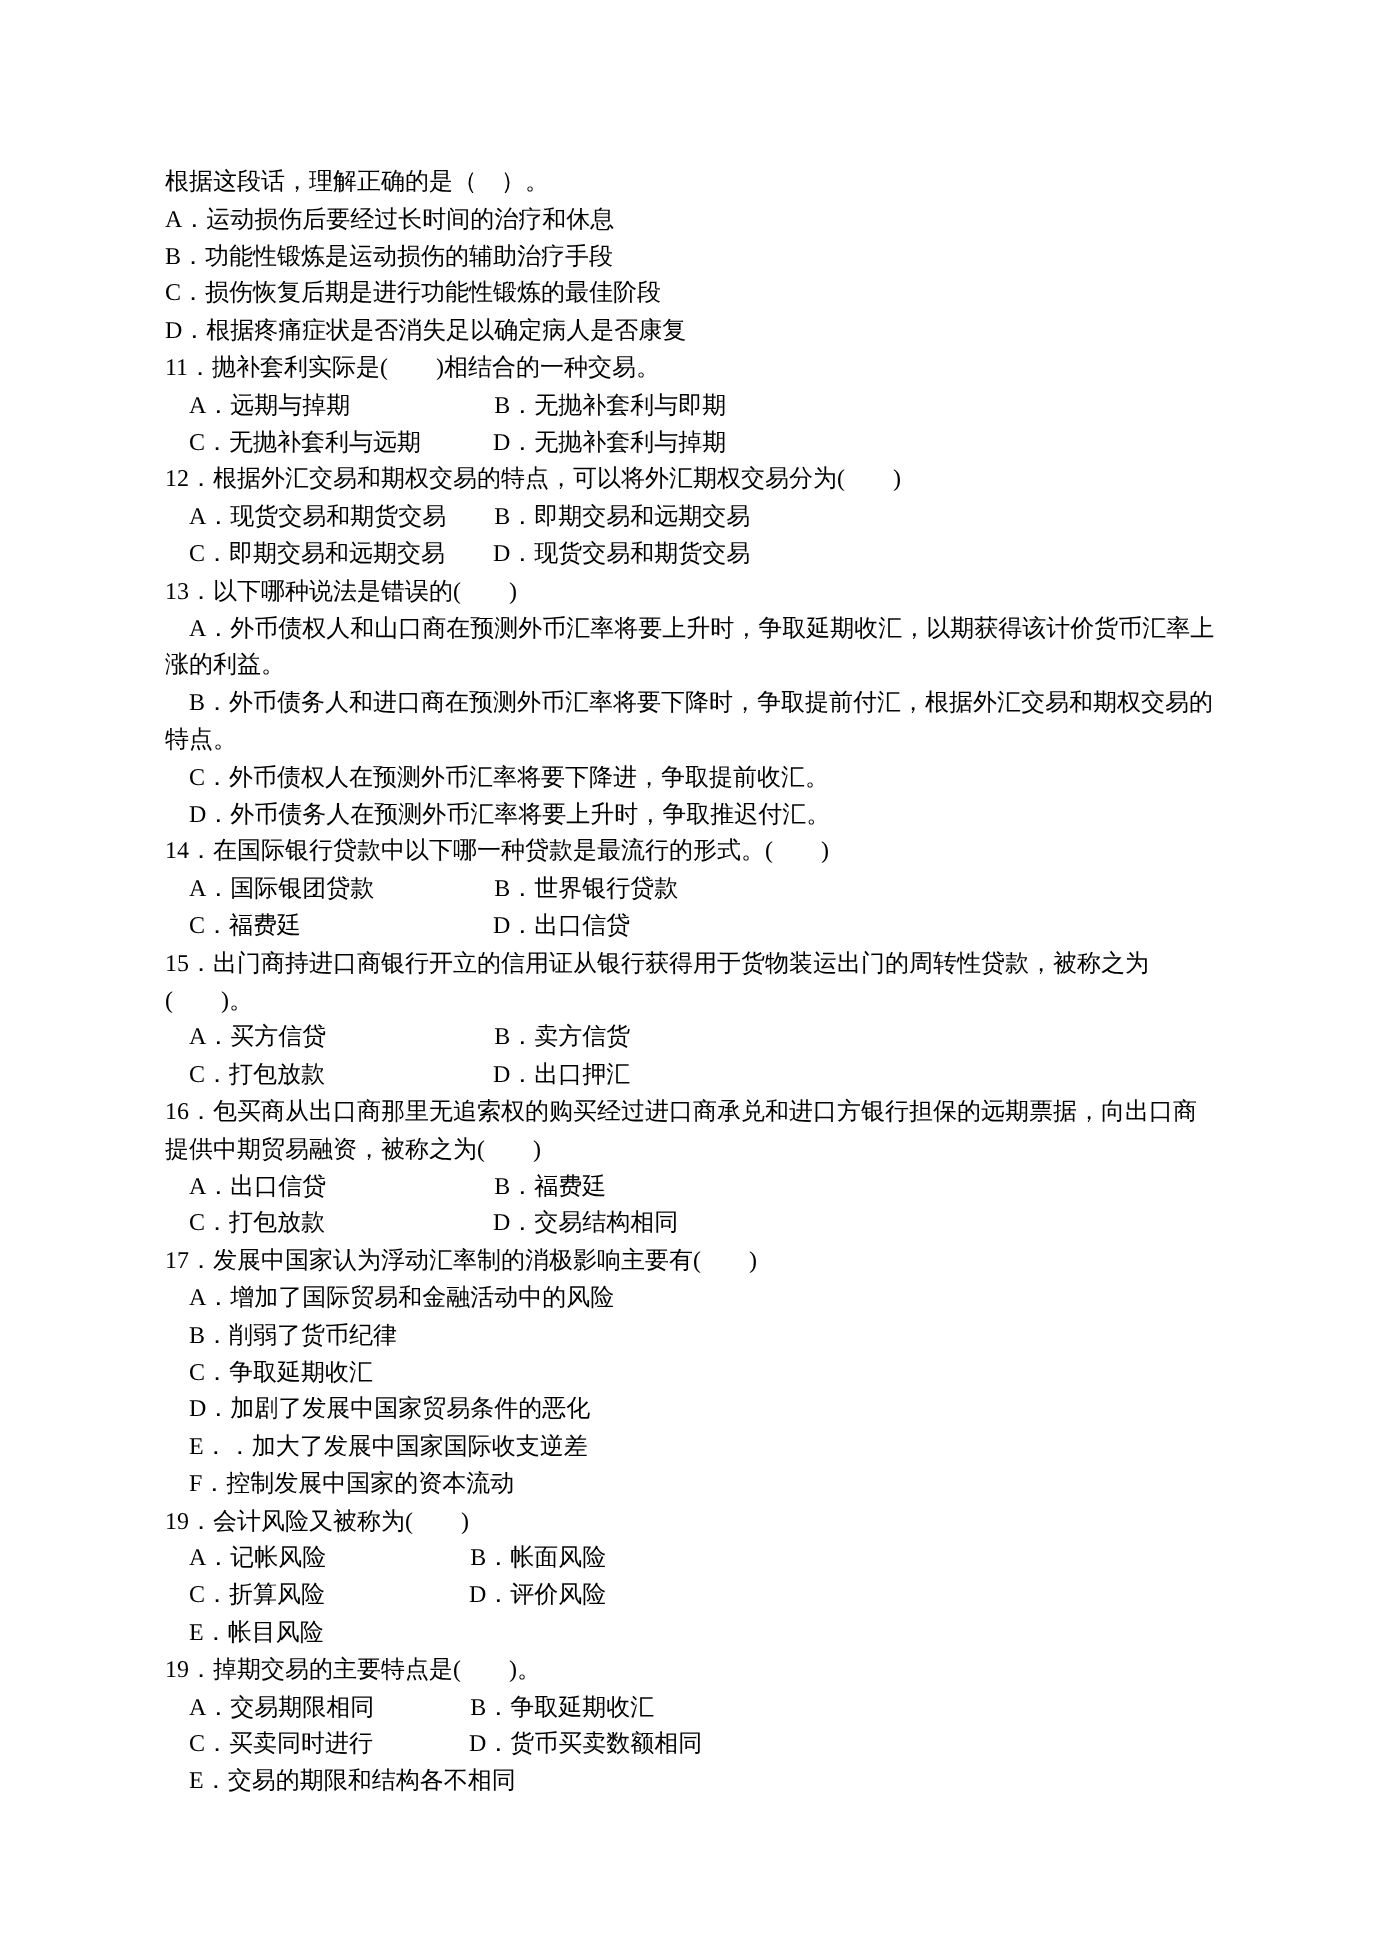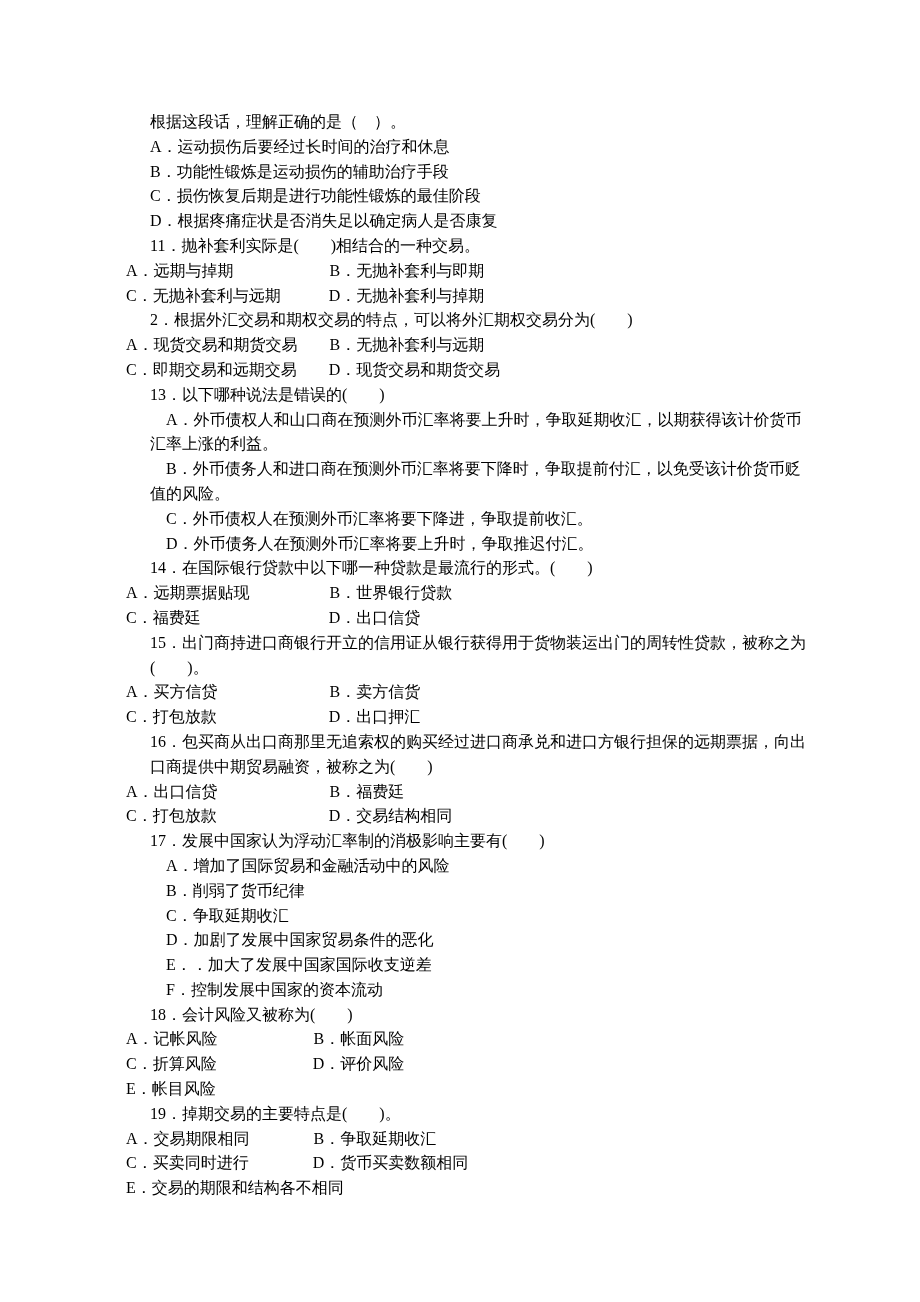--- a/index.html
+++ b/index.html
@@ -8,71 +8,70 @@
     line-height: 1.55;
     color: #000;
     background: #fff;
     width: 920px;
     box-sizing: border-box;
     padding: 110px 110px 90px 110px;
     margin: 0;
   }
   .line {
     white-space: pre-wrap;
-    margin-left: 40px;
   }
   .opt {
     white-space: pre;
     font-family: Liberation Serif, serif;
   }
 </style>
 </head>
 <body>
 
 <div class="line">根据这段话，理解正确的是（　）。</div>
 <div class="line">A．运动损伤后要经过长时间的治疗和休息</div>
 <div class="line">B．功能性锻炼是运动损伤的辅助治疗手段</div>
 <div class="line">C．损伤恢复后期是进行功能性锻炼的最佳阶段</div>
 <div class="line">D．根据疼痛症状是否消失足以确定病人是否康复</div>
 
 <div class="line">11．抛补套利实际是(　　)相结合的一种交易。</div>
 <div class="opt">　A．远期与掉期　　　　　　B．无抛补套利与即期</div>
 <div class="opt">　C．无抛补套利与远期　　　D．无抛补套利与掉期</div>
 
-<div class="line">2．根据外汇交易和期权交易的特点，可以将外汇期权交易分为(　　)</div>
-<div class="opt">　A．现货交易和期货交易　　B．无抛补套利与远期</div>
+<div class="line">12．根据外汇交易和期权交易的特点，可以将外汇期权交易分为(　　)</div>
+<div class="opt">　A．现货交易和期货交易　　B．即期交易和远期交易</div>
 <div class="opt">　C．即期交易和远期交易　　D．现货交易和期货交易</div>
 
 <div class="line">13．以下哪种说法是错误的(　　)</div>
 <div class="line">　A．外币债权人和山口商在预测外币汇率将要上升时，争取延期收汇，以期获得该计价货币汇率上涨的利益。</div>
-<div class="line">　B．外币债务人和进口商在预测外币汇率将要下降时，争取提前付汇，以免受该计价货币贬值的风险。</div>
+<div class="line">　B．外币债务人和进口商在预测外币汇率将要下降时，争取提前付汇，根据外汇交易和期权交易的特点。</div>
 <div class="line">　C．外币债权人在预测外币汇率将要下降进，争取提前收汇。</div>
 <div class="line">　D．外币债务人在预测外币汇率将要上升时，争取推迟付汇。</div>
 
 <div class="line">14．在国际银行贷款中以下哪一种贷款是最流行的形式。(　　)</div>
-<div class="opt">　A．远期票据贴现　　　　　B．世界银行贷款</div>
+<div class="opt">　A．国际银团贷款　　　　　B．世界银行贷款</div>
 <div class="opt">　C．福费廷　　　　　　　　D．出口信贷</div>
 
 <div class="line">15．出门商持进口商银行开立的信用证从银行获得用于货物装运出门的周转性贷款，被称之为(　　)。</div>
 <div class="opt">　A．买方信贷　　　　　　　B．卖方信货</div>
 <div class="opt">　C．打包放款　　　　　　　D．出口押汇</div>
 
 <div class="line">16．包买商从出口商那里无追索权的购买经过进口商承兑和进口方银行担保的远期票据，向出口商提供中期贸易融资，被称之为(　　)</div>
 <div class="opt">　A．出口信贷　　　　　　　B．福费廷</div>
 <div class="opt">　C．打包放款　　　　　　　D．交易结构相同</div>
 
 <div class="line">17．发展中国家认为浮动汇率制的消极影响主要有(　　)</div>
 <div class="line">　A．增加了国际贸易和金融活动中的风险</div>
 <div class="line">　B．削弱了货币纪律</div>
 <div class="line">　C．争取延期收汇</div>
 <div class="line">　D．加剧了发展中国家贸易条件的恶化</div>
 <div class="line">　E．．加大了发展中国家国际收支逆差</div>
 <div class="line">　F．控制发展中国家的资本流动</div>
 
-<div class="line">18．会计风险又被称为(　　)</div>
+<div class="line">19．会计风险又被称为(　　)</div>
 <div class="opt">　A．记帐风险　　　　　　B．帐面风险</div>
 <div class="opt">　C．折算风险　　　　　　D．评价风险</div>
 <div class="opt">　E．帐目风险</div>
 
 <div class="line">19．掉期交易的主要特点是(　　)。</div>
 <div class="opt">　A．交易期限相同　　　　B．争取延期收汇</div>
 <div class="opt">　C．买卖同时进行　　　　D．货币买卖数额相同</div>
 <div class="opt">　E．交易的期限和结构各不相同</div>
 
 </body></html>

